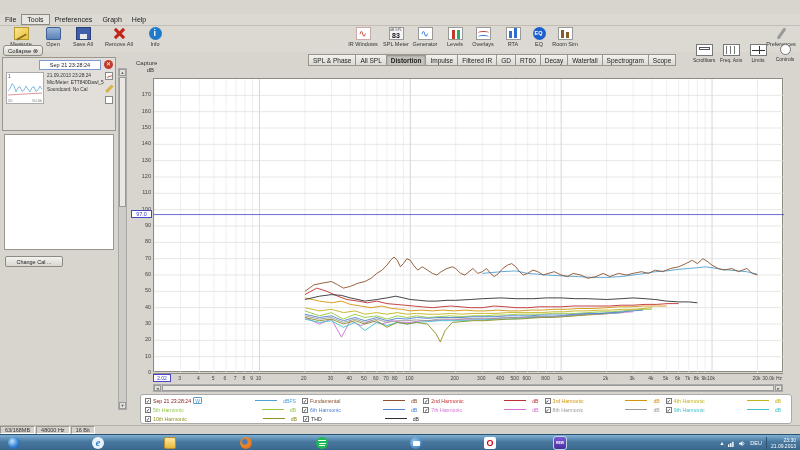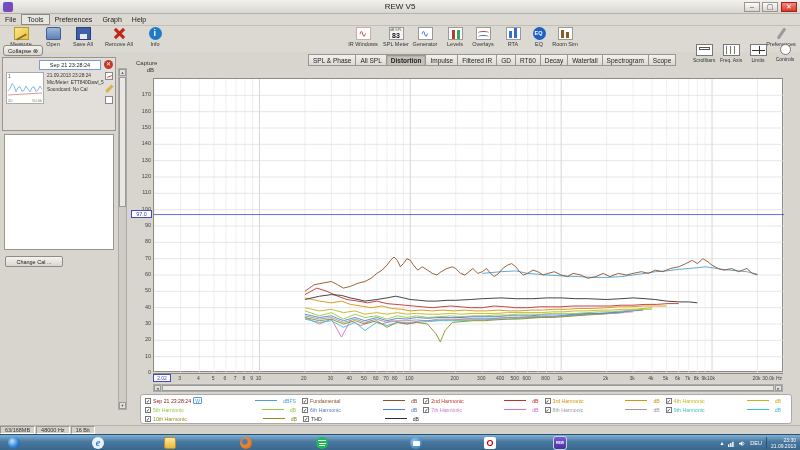--- a/index.html
+++ b/index.html
@@ -146,27 +146,20 @@
   #clockblock { text-align:right; font-size:5px; line-height:6px; color:#fff; padding-right:2px; }
   #lang { font-size:5.5px; color:#fff; }
   .trayic { width:7px; height:7px; }
   svg { display:block; }
 </style>
 </head>
 <body>
 
 <div id="desktop">
 
-  <div id="titlebar">
-    <div id="app-icon"></div>
-    <div id="win-title">REW V5</div>
-    <div class="winbtn" id="btn-min">–</div>
-    <div class="winbtn" id="btn-max">▢</div>
-    <div class="winbtn" id="btn-close">✕</div>
-  </div>
 
   <div id="menubar">
       <span class="menu-item">File</span>
       <span class="menu-item active">Tools</span>
       <span class="menu-item">Preferences</span>
       <span class="menu-item">Graph</span>
       <span class="menu-item">Help</span>
     </div>
 
   <div id="toolbar">

